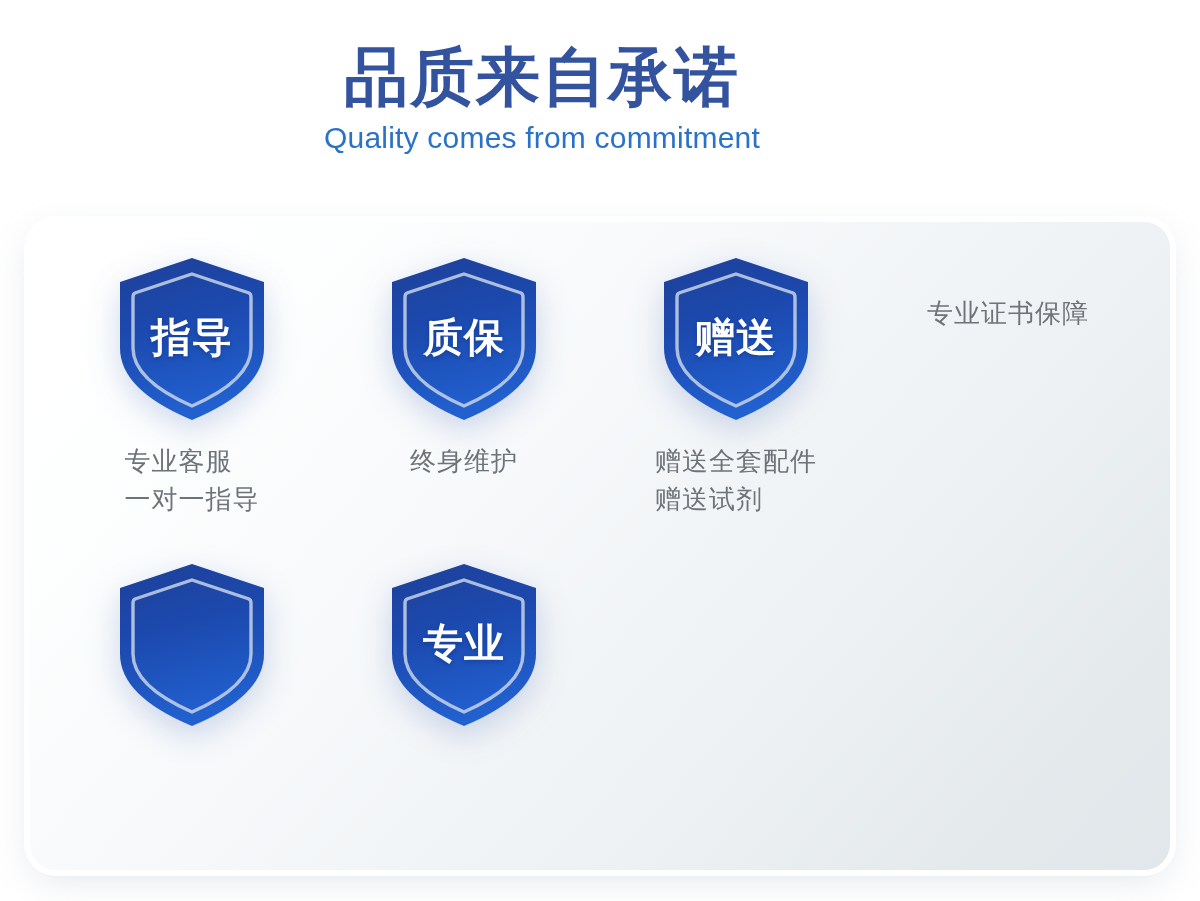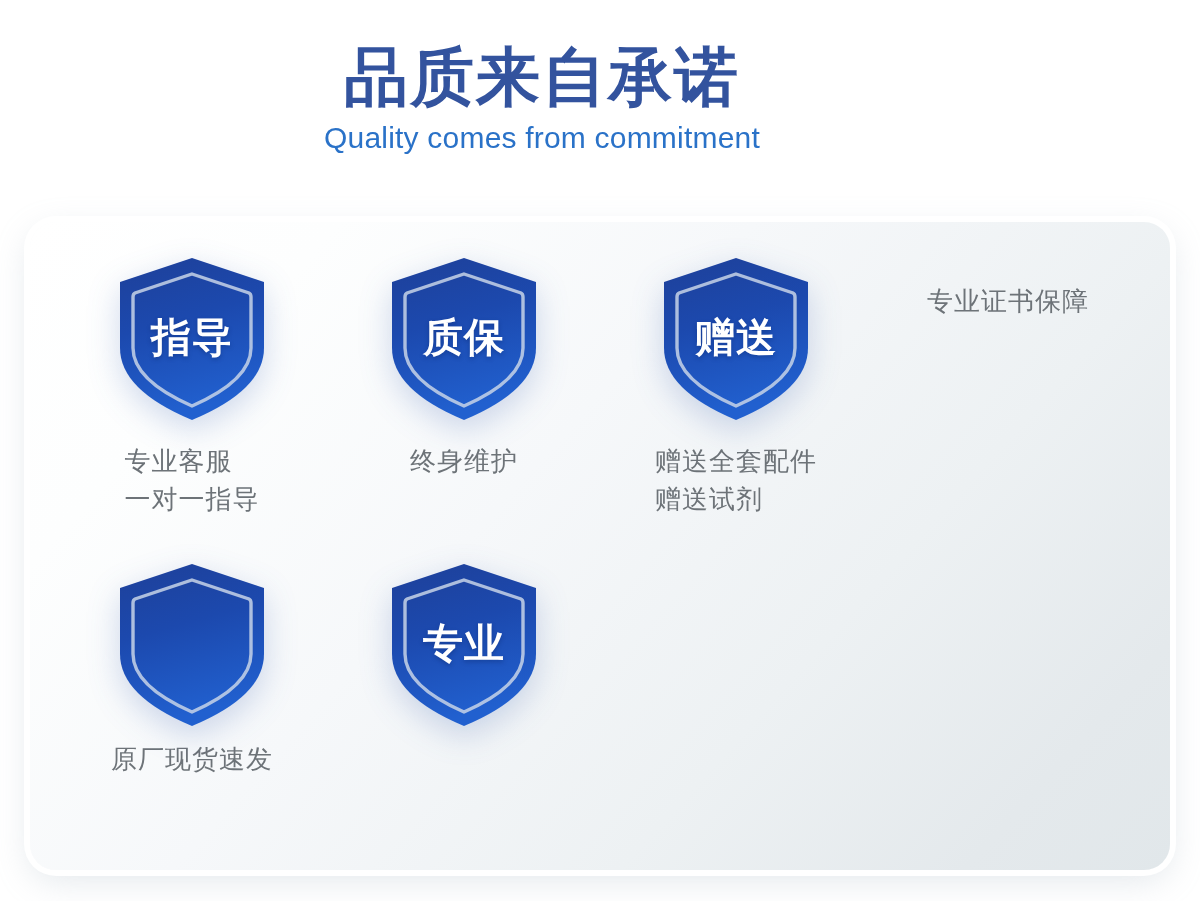--- a/index.html
+++ b/index.html
@@ -100,21 +100,21 @@
   
   .caption {
     margin-top:20px;
     text-align:left;
     color:#6d7378;
     font-size:26px;
     line-height:1.48;
     letter-spacing:1px;
     white-space:pre-line;
   }
-  .cell.row2 .caption { margin-top:12px; }
+  .cell.row2 .caption { margin-top:24px; }
 </style>
 </head>
 <body>
 
 <div class="page">
 
   <div class="header">
     <div class="title">品质来自承诺</div>
     <div class="subtitle">Quality comes from commitment</div>
   </div>
@@ -189,21 +189,20 @@
               <linearGradient id="sg5" x1="0" y1="0" x2="0.25" y2="1">
                 <stop offset="0%" stop-color="#1e4099"></stop>
                 <stop offset="45%" stop-color="#1c49ae"></stop>
                 <stop offset="100%" stop-color="#2160cf"></stop>
               </linearGradient>
             </defs>
             <path d="M80 2 L152 26 L152 92 Q152 134 80 164 Q8 134 8 92 L8 26 Z" fill="url(#sg5)"></path>
             <path d="M80 18 L137 37 Q139 38 139 41 L139 92 Q139 124 80 150 Q21 124 21 92 L21 41 Q21 38 23 37 Z" fill="none" stroke="#c7d3e8" stroke-width="3.4" opacity="0.85"></path>
           </svg>
         </div>
-        <div class="caption">原厂现货速发</div>
       </div>
 
       <div class="cell row2">
         <div class="shield-wrap">
           <svg viewBox="0 0 160 166" xmlns="http://www.w3.org/2000/svg">
             <defs>
               <linearGradient id="sg6" x1="0" y1="0" x2="0.25" y2="1">
                 <stop offset="0%" stop-color="#1e4099"></stop>
                 <stop offset="45%" stop-color="#1c49ae"></stop>
                 <stop offset="100%" stop-color="#2160cf"></stop>

